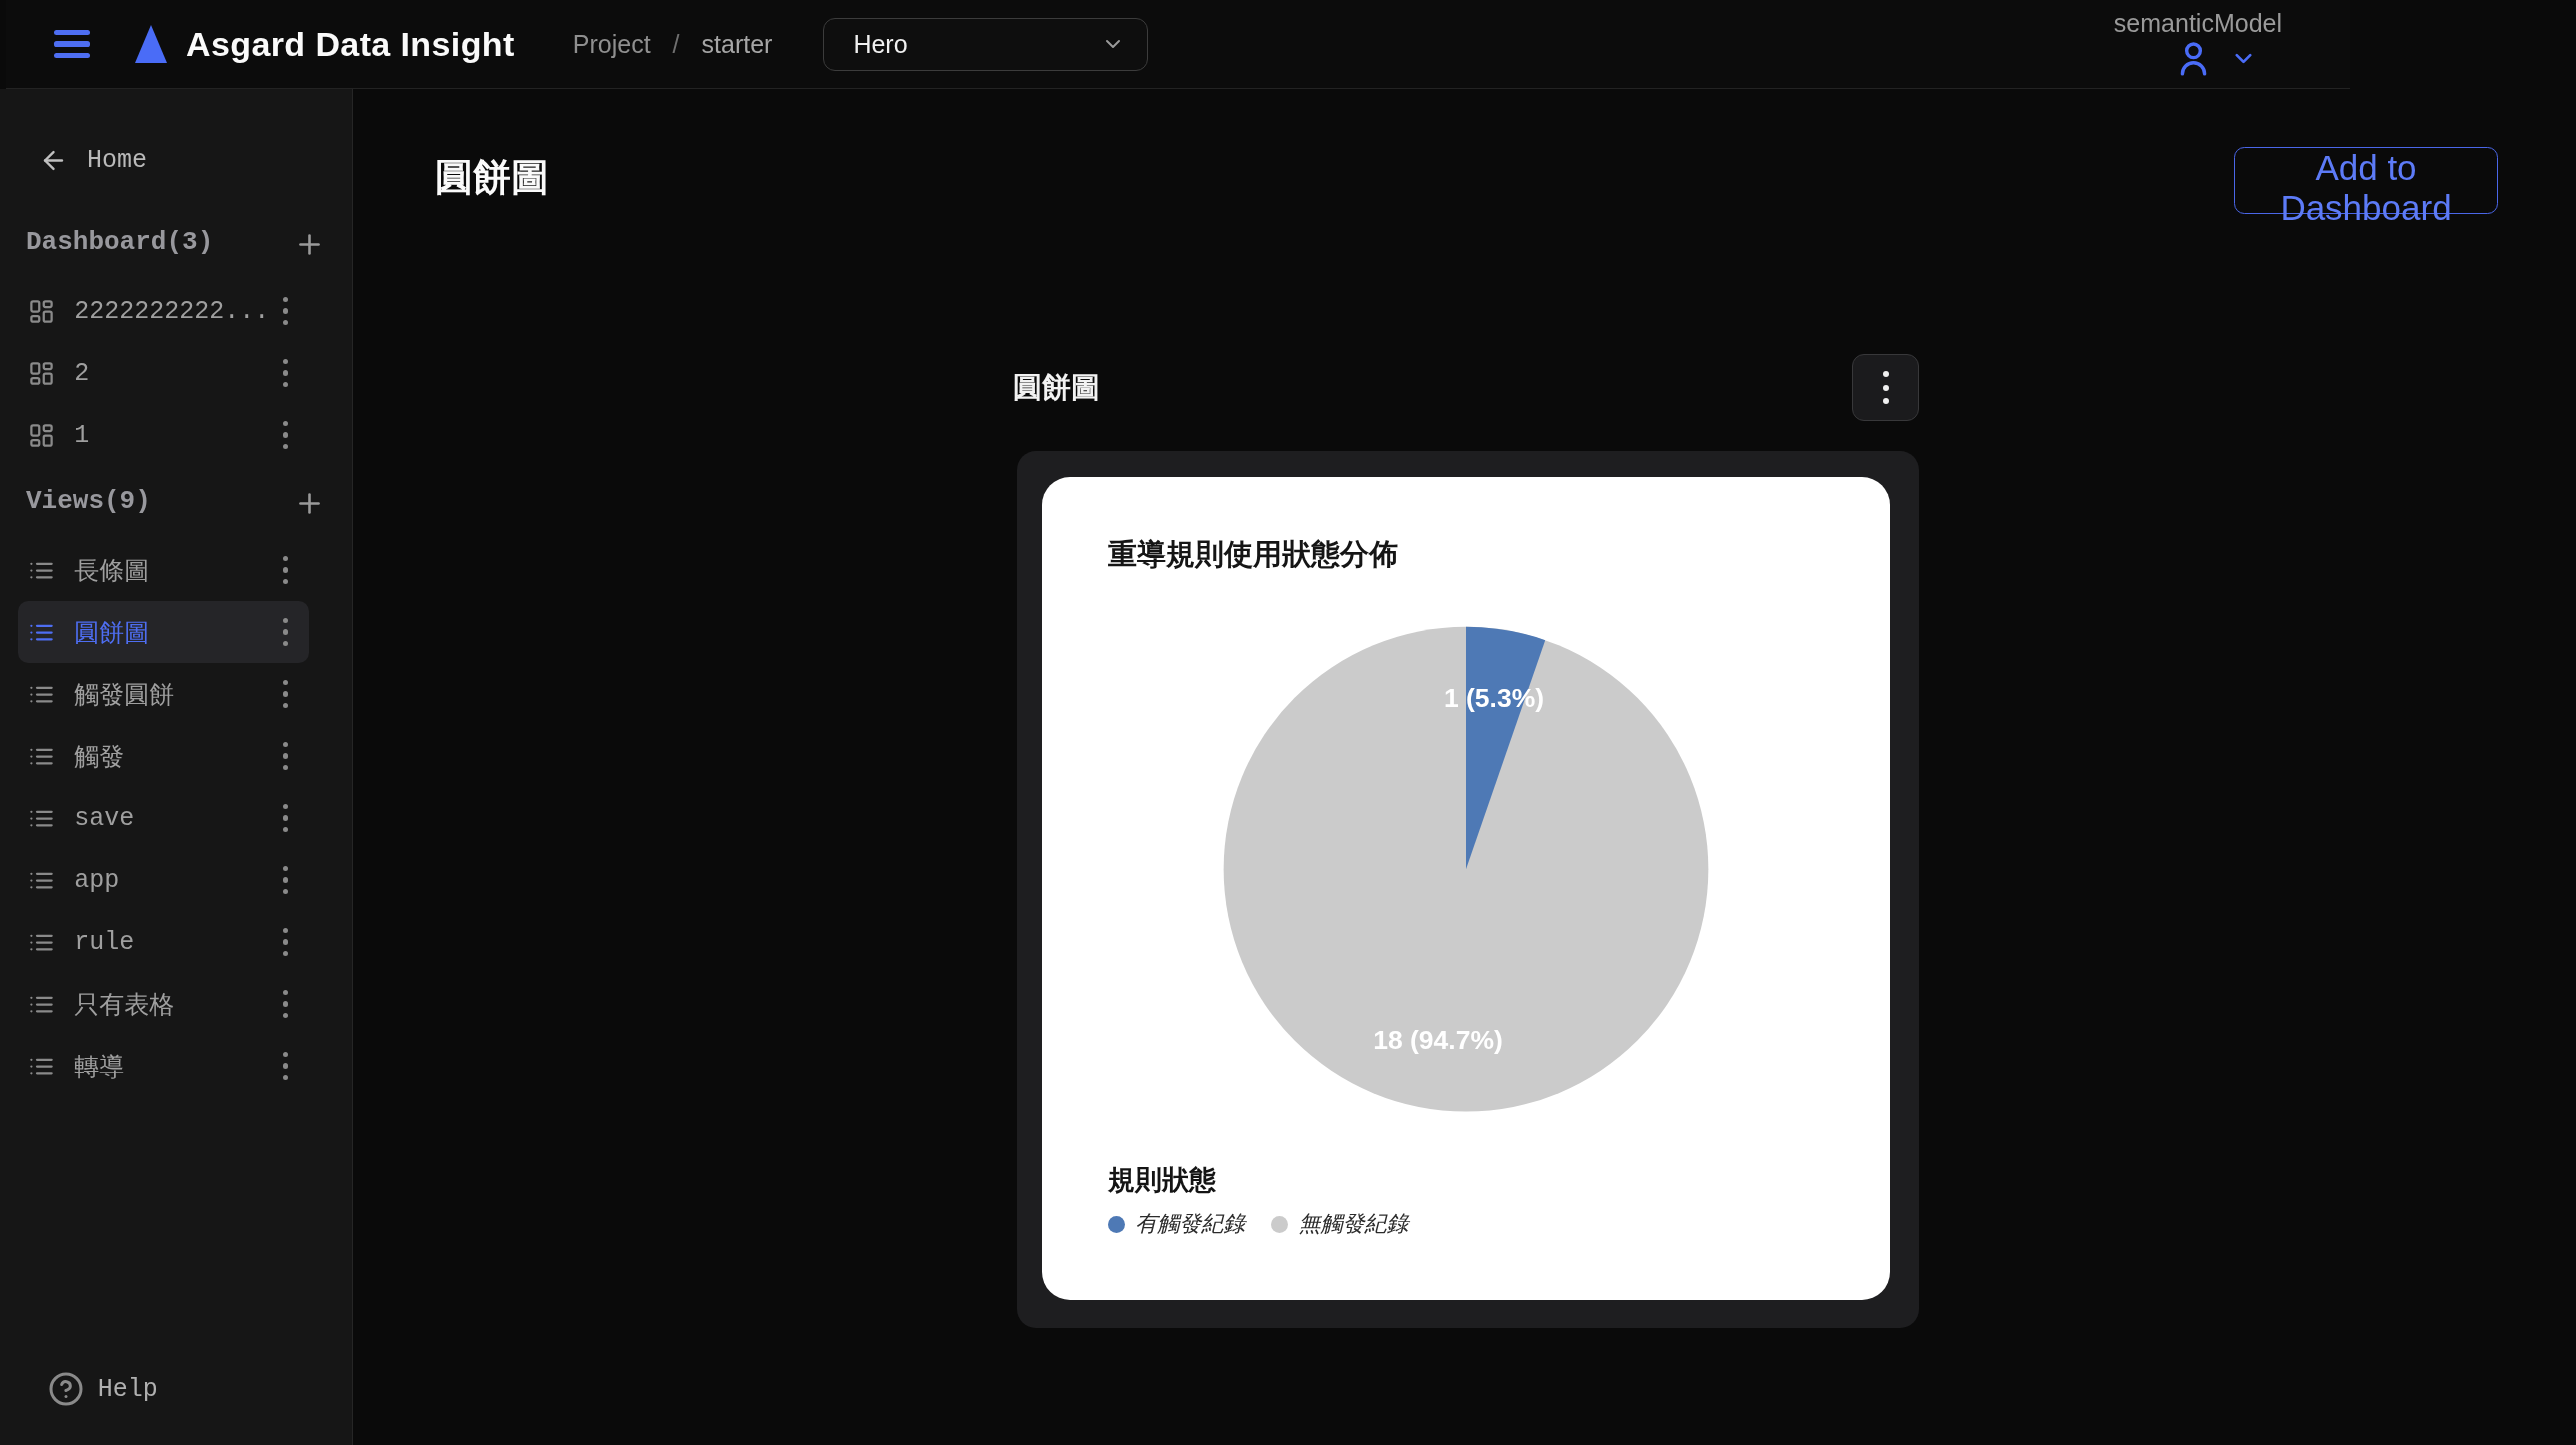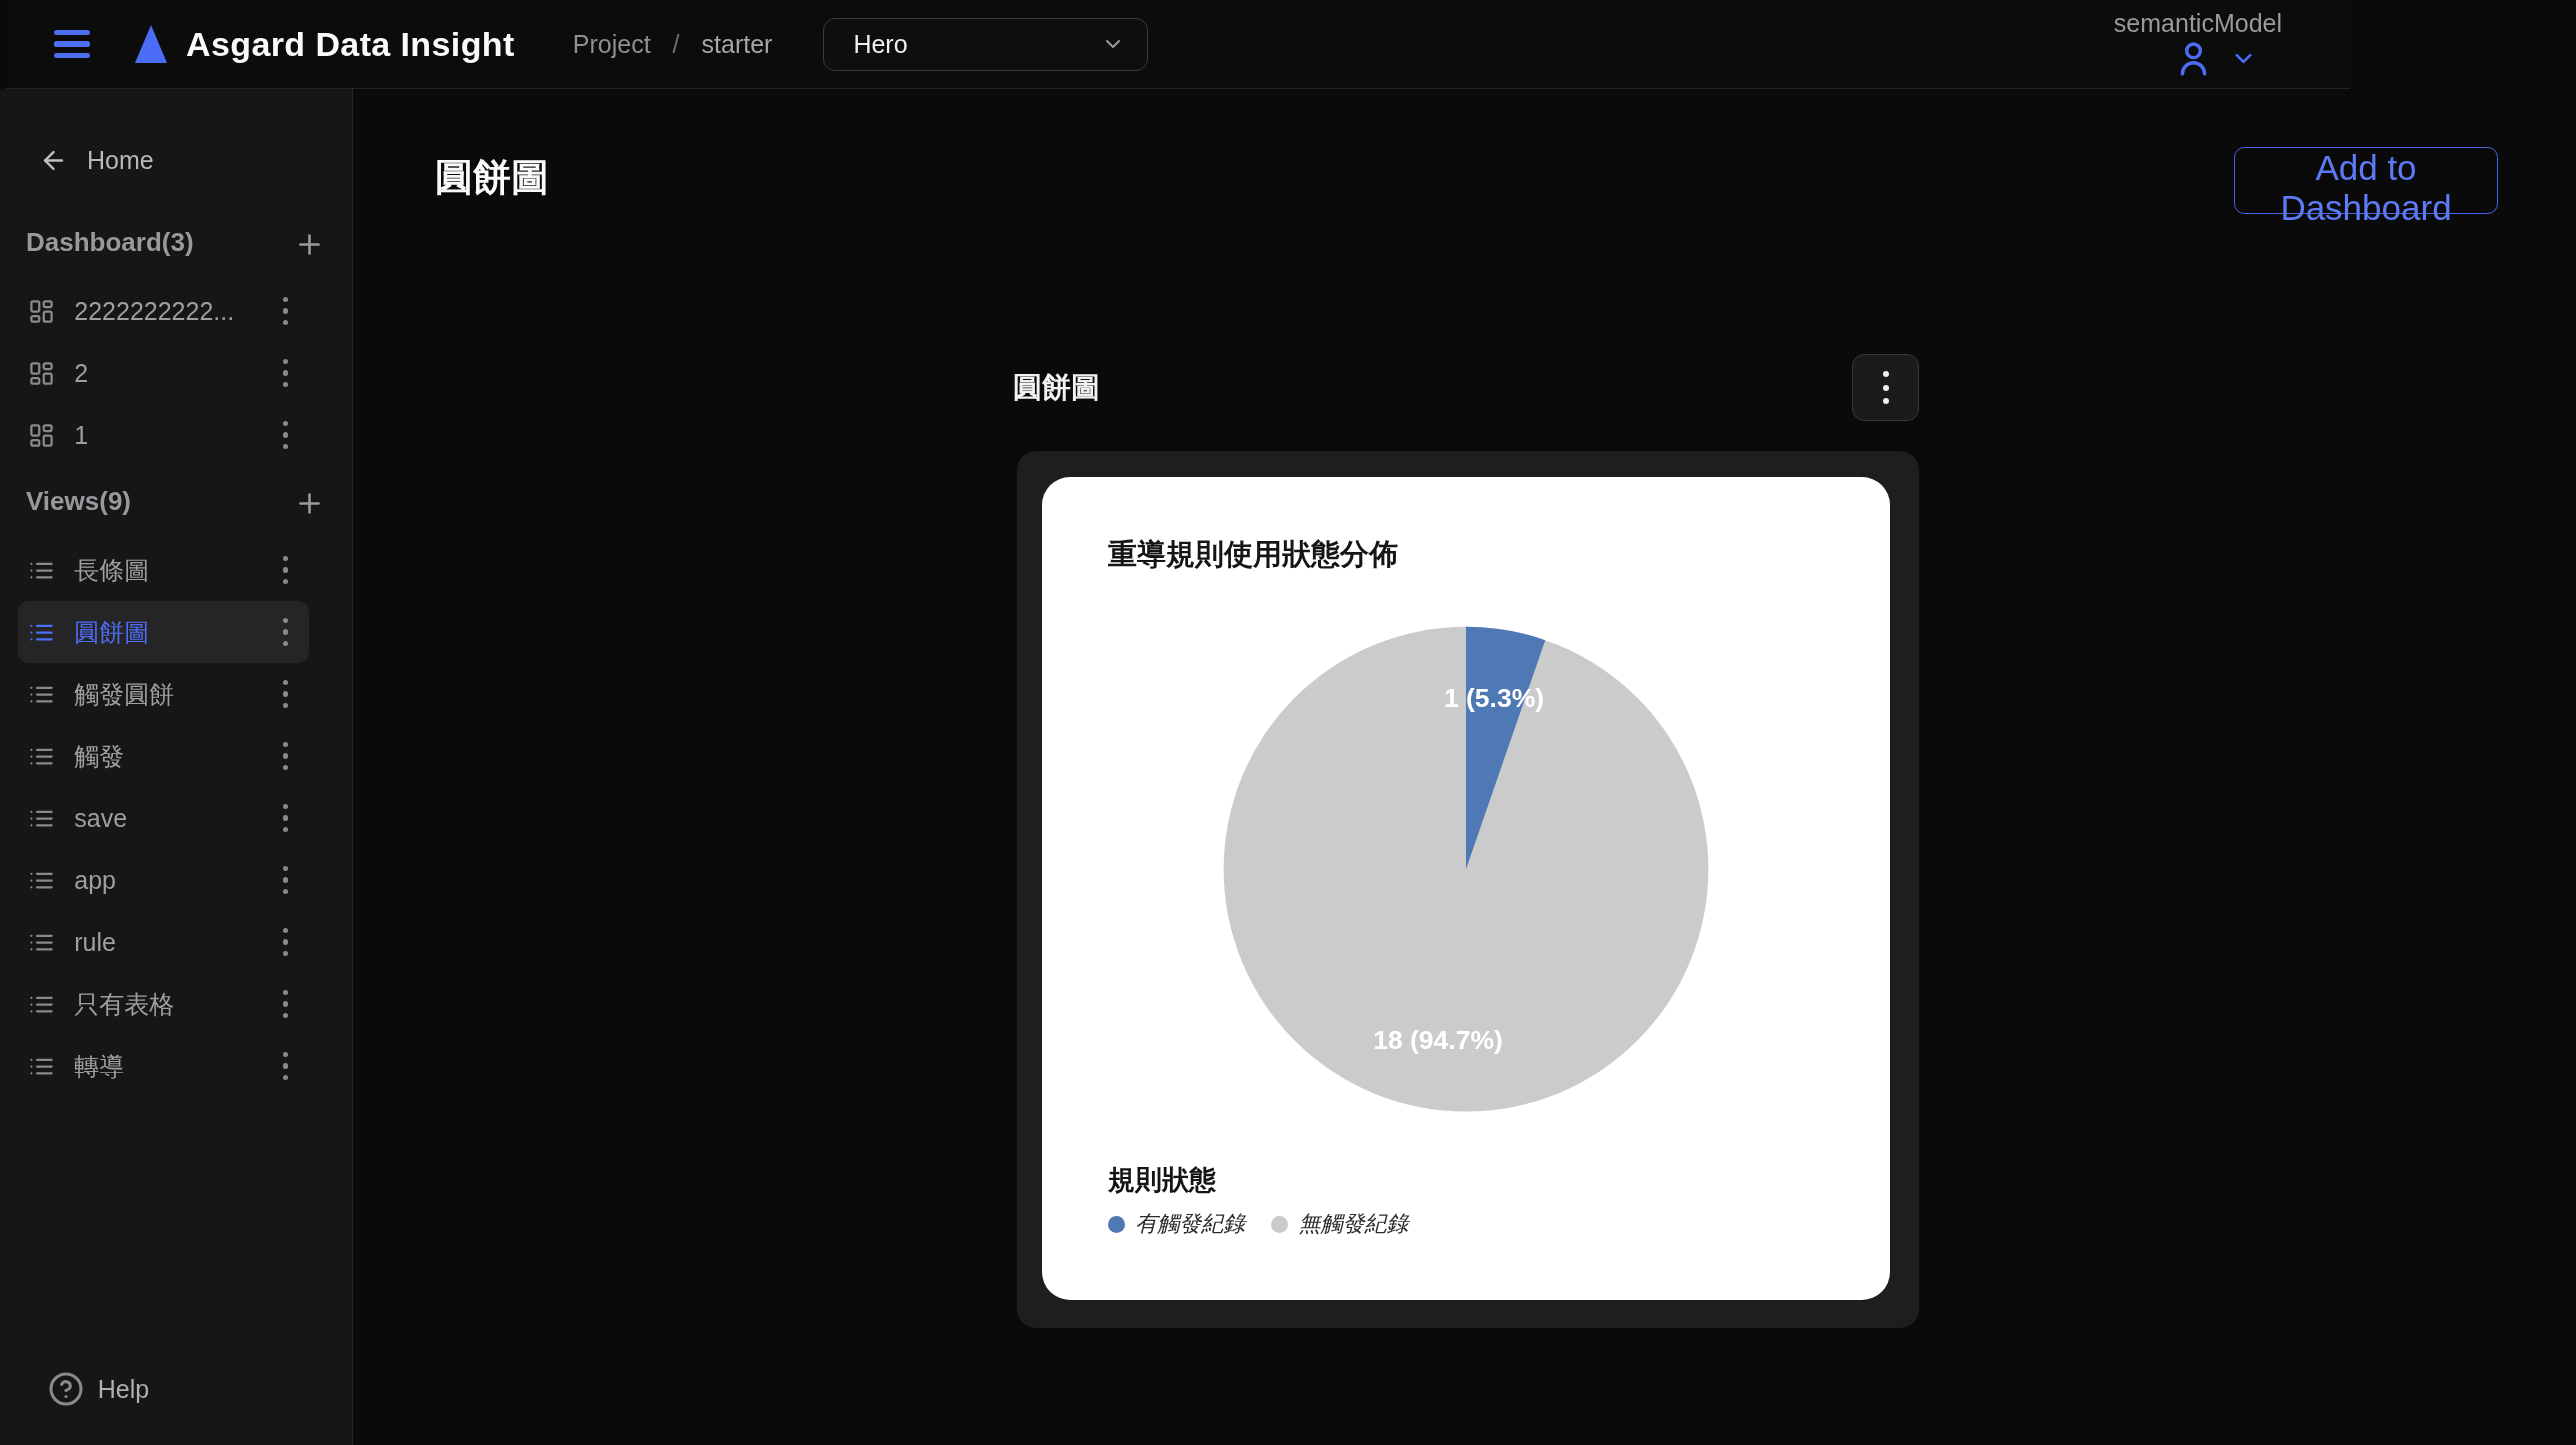--- a/index.html
+++ b/index.html
@@ -32,21 +32,21 @@
     background:#0e0e0e; display:flex; align-items:center; padding:0 22px 0 29px; cursor:pointer;
   }
   .env-select .env-value { font-size:25px; color:#f0f0f0; flex:1; }
   .header-right { margin-left:auto; display:flex; align-items:center; padding-right:34px;flex-direction:column; }
   .model-label { font-size:25px; color:#9a9a9a; margin-right:34px; }
   .user-menu { display:flex; align-items:center; gap:15.4px; cursor:pointer; }
   .icon { display:inline-flex; align-items:center; justify-content:center; }
   
   aside {
     position:absolute; top:89px; left:0; width:353px; height:1357px;
-    background:#161616; border-right:0.9px solid #262626;
+    background:#161616; border-right:0.9px solid #262626;font-family:Liberation Mono, monospace;
   }
   .home-row {
     position:absolute; top:54px; left:39px; height:34px;
     display:flex; align-items:center; gap:19px; cursor:pointer;
     color:#b9b9b9; font-size:25px;
   }
   .section-header {
     position:absolute; left:26px; right:26px; height:34px;
     display:flex; align-items:flex-start; justify-content:space-between;
     color:#98989d; font-size:26px; font-weight:600;

